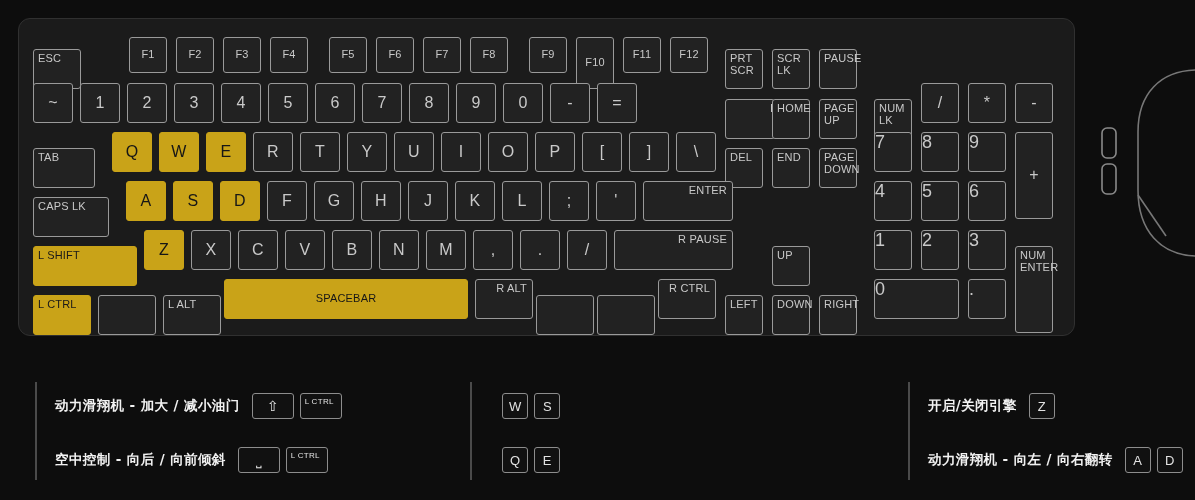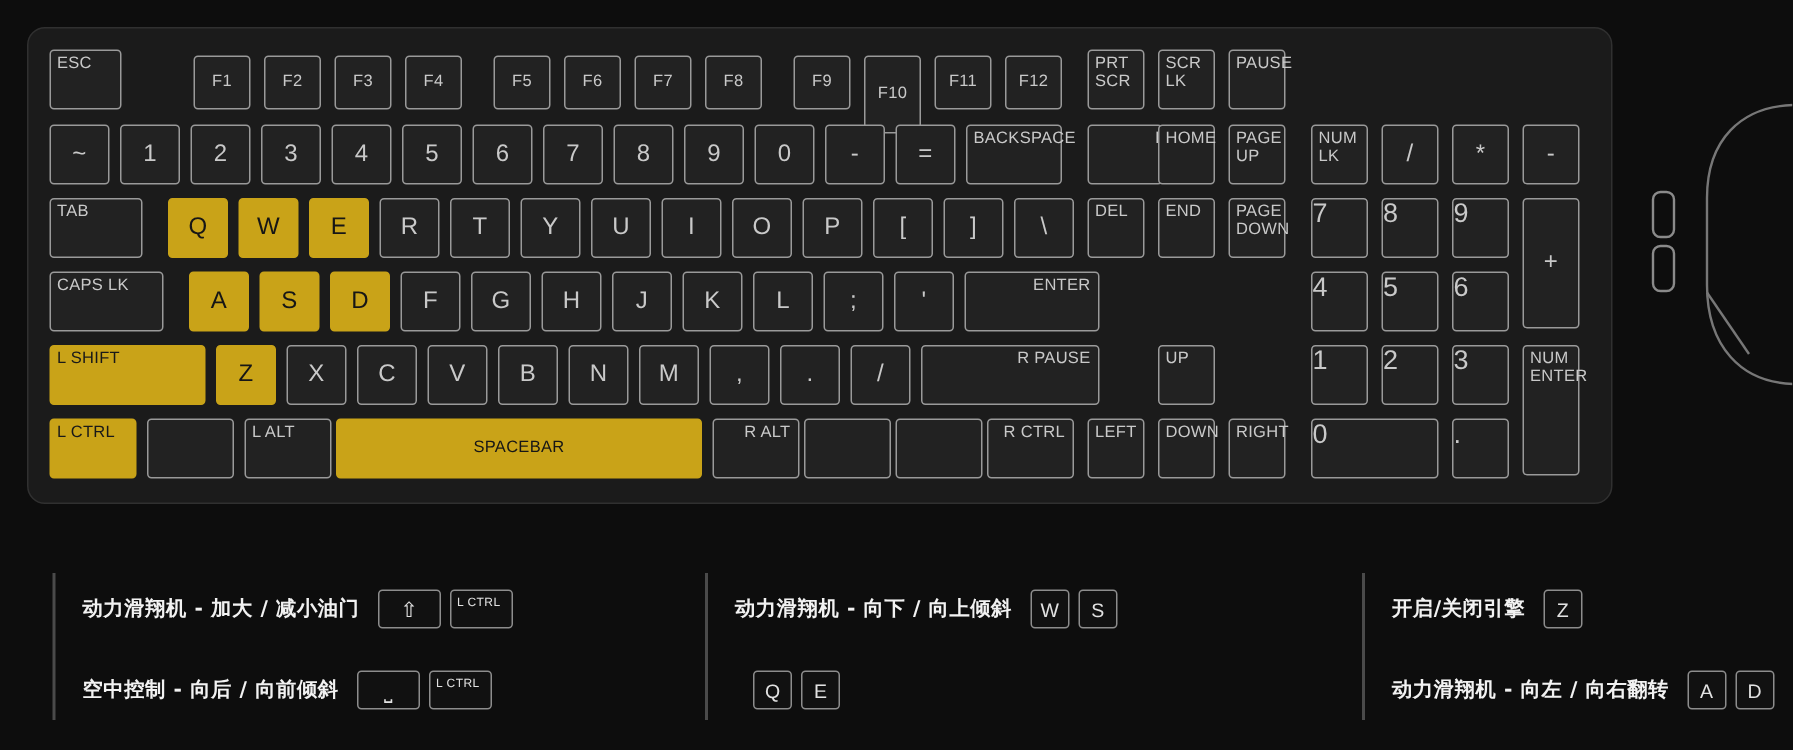--- a/index.html
+++ b/index.html
@@ -25,21 +25,21 @@
     background: #222222;
     border: 1px solid #9a9a9a;
     border-radius: 3px;
     color: #c9c9c9;
     font-size: 11px;
     line-height: 1.05;
     letter-spacing: .2px;
     white-space: pre-line;
   }
   
-  .key.lbl { padding: 3px 4px 0 4px; text-align: left; }
+  .key.lbl { padding: 3px 4px 0 4px; text-align: left; margin-top: 16px; }
   .key.lbl-r { padding: 3px 5px 0 4px; text-align: right; }
   .key.lbl-c { display: flex; align-items: center; justify-content: center; padding: 0; }
   
   .key.glyph {
     display: flex; align-items: center; justify-content: center;
     font-size: 16px; padding: 0;
   }
   .key.num { font-size: 18px; }
   .key.hl { background: #c9a318; border-color: #c9a318; color: #161616; }
   .key.hl.lbl { color: #191919; }
@@ -111,21 +111,20 @@
       <div class="key glyph" style="left: 155px; top: 64px; width: 40px; height: 40px;">3</div>
       <div class="key glyph" style="left: 202px; top: 64px; width: 40px; height: 40px;">4</div>
       <div class="key glyph" style="left: 249px; top: 64px; width: 40px; height: 40px;">5</div>
       <div class="key glyph" style="left: 296px; top: 64px; width: 40px; height: 40px;">6</div>
       <div class="key glyph" style="left: 343px; top: 64px; width: 40px; height: 40px;">7</div>
       <div class="key glyph" style="left: 390px; top: 64px; width: 40px; height: 40px;">8</div>
       <div class="key glyph" style="left: 437px; top: 64px; width: 40px; height: 40px;">9</div>
       <div class="key glyph" style="left: 484px; top: 64px; width: 40px; height: 40px;">0</div>
       <div class="key glyph" style="left: 531px; top: 64px; width: 40px; height: 40px;">-</div>
       <div class="key glyph" style="left: 578px; top: 64px; width: 40px; height: 40px;">=</div>
-      <div class="key lbl-r" style="left: 625px; top: 64px; width: 64px; height: 40px;">BACKSPACE</div>
       <div class="key lbl" style="left: 706px; top: 64px; width: 38px; height: 40px; padding-left: 44px;">INS</div>
       <div class="key lbl" style="left: 753px; top: 64px; width: 38px; height: 40px;">HOME</div>
       <div class="key lbl" style="left: 800px; top: 64px; width: 38px; height: 40px;">PAGE
 UP</div>
       <div class="key lbl" style="left: 855px; top: 64px; width: 38px; height: 40px;">NUM
 LK</div>
       <div class="key glyph" style="left: 902px; top: 64px; width: 38px; height: 40px;">/</div>
       <div class="key glyph" style="left: 949px; top: 64px; width: 38px; height: 40px;">*</div>
       <div class="key glyph" style="left: 996px; top: 64px; width: 38px; height: 40px;">-</div>
       <div class="key lbl" style="left: 14px; top: 113px; width: 62px; height: 40px;">TAB</div>
@@ -220,21 +219,20 @@
           <span class="leg-text">空中控制 - 向后 / 向前倾斜</span>
           <span class="leg-keys">
             <span class="leg-key icon wide">⎵</span>
             <span class="leg-key tiny wide">L CTRL</span>
           </span>
         </div>
       </div>
       <div class="leg-col" style="left: 470px; width: 430px;">
         <div class="divider"></div>
         <div class="leg-row r1">
-          <span class="leg-text">动力滑翔机 - 向下 / 向上倾斜</span>
           <span class="leg-keys">
             <span class="leg-key ">W</span>
             <span class="leg-key ">S</span>
           </span>
         </div>
         <div class="leg-row r2">
           <span class="leg-keys">
             <span class="leg-key ">Q</span>
             <span class="leg-key ">E</span>
           </span>

